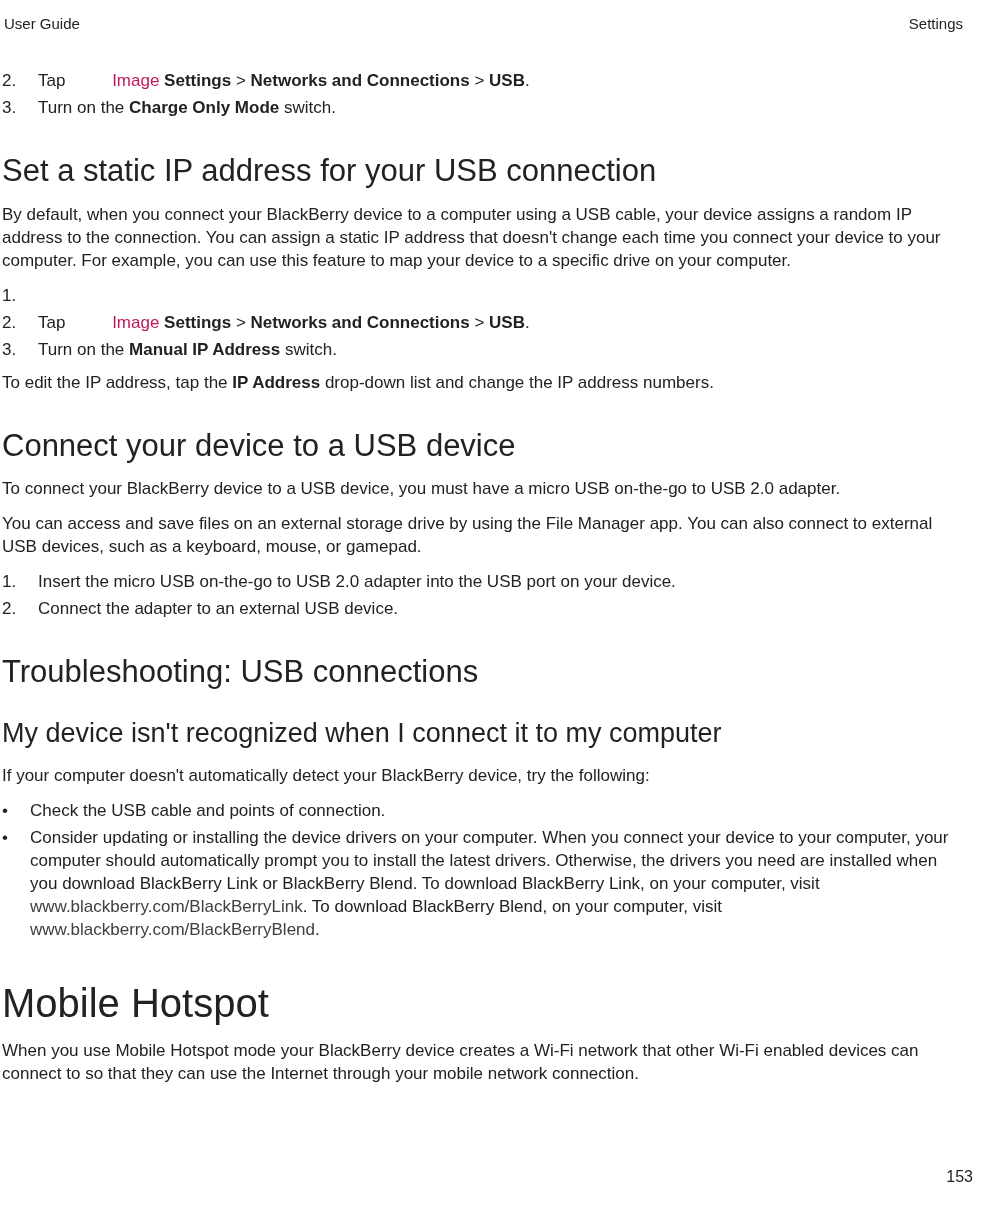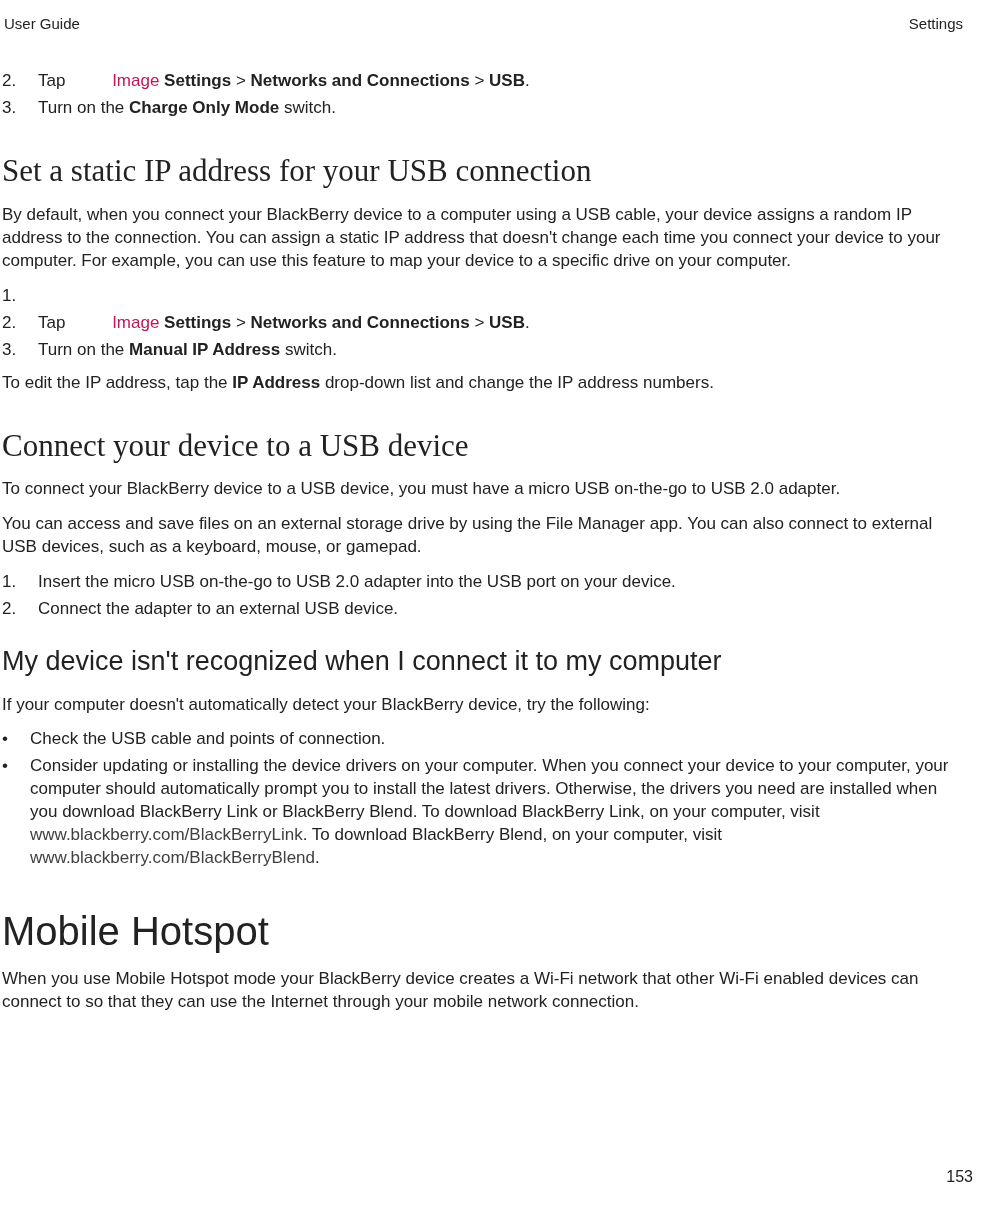--- a/index.html
+++ b/index.html
@@ -23,21 +23,20 @@
     font-size: 15px;
     color: #222;
     padding: 0 4px 0 2px;
     margin-bottom: 36px;
     text-align: right;
   }
   h2 {
     font-weight: 300;
     font-size: 31px;
     margin: 30px 0 12px 0;
-    font-family: Liberation Serif, serif;
   }
   h3 {
     font-weight: 300;
     font-size: 27px;
     margin: 22px 0 14px 0;
   }
   h1.big {
     font-weight: 300;
     font-size: 40px;
     margin: 34px 0 0 0;
@@ -137,20 +136,21 @@
     <li>
       <span class="num">1.</span>
       <span>Insert the micro USB on-the-go to USB 2.0 adapter into the USB port on your device.</span>
     </li>
     <li>
       <span class="num">2.</span>
       <span>Connect the adapter to an external USB device.</span>
     </li>
   </ol>
 
+  <h2>Troubleshooting: USB connections</h2>
   <h3>My device isn't recognized when I connect it to my computer</h3>
   <p>If your computer doesn't automatically detect your BlackBerry device, try the following:</p>
 
   <ul class="bullets">
     <li>
       <span class="dot">•</span>
       <span>Check the USB cable and points of connection.</span>
     </li>
     <li>
       <span class="dot">•</span>

